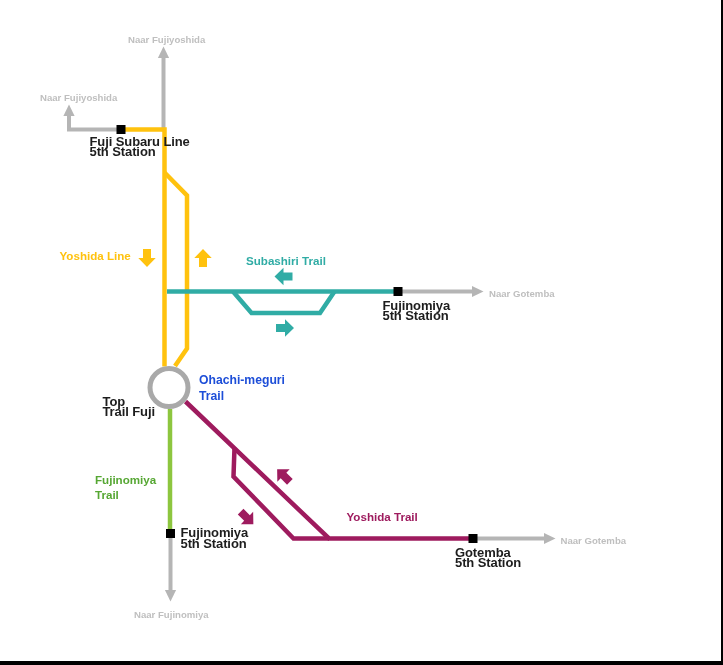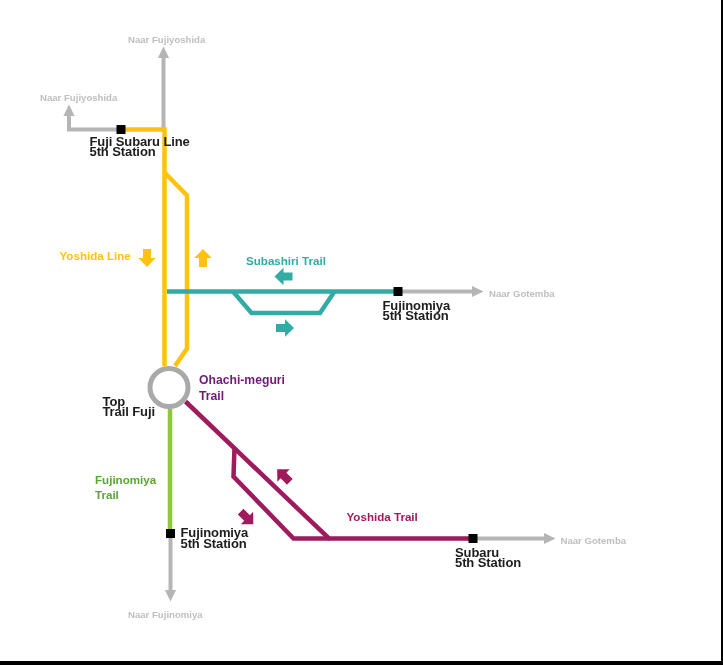--- a/index.html
+++ b/index.html
@@ -71,30 +71,30 @@
       <path d="M -9 -4 L 0 -4 L 0 -8.7 L 9 0 L 0 8.7 L 0 4 L -9 4 Z" transform="translate(285,328)" fill="#30ACA5"></path>
       <path d="M -9 -4 L 0 -4 L 0 -8.7 L 9 0 L 0 8.7 L 0 4 L -9 4 Z" transform="translate(283.5,475.5) rotate(225)" fill="#9E1B5E"></path>
       <path d="M -9 -4 L 0 -4 L 0 -8.7 L 9 0 L 0 8.7 L 0 4 L -9 4 Z" transform="translate(247,518) rotate(45)" fill="#9E1B5E"></path>
     </g>
   </svg>
 
   <div class="lbl dest" style="left: 128px; top: 34px; color: rgb(191, 191, 191);">Naar Fujiyoshida</div>
   <div class="lbl dest" style="left: 40px; top: 92px; color: rgb(191, 191, 191);">Naar Fujiyoshida</div>
   <div class="lbl dest" style="left: 489px; top: 287.8px; color: rgb(191, 191, 191);">Naar Gotemba</div>
   <div class="lbl dest" style="left: 560.5px; top: 534.6px; color: rgb(191, 191, 191);">Naar Gotemba</div>
-  <div class="lbl dest" style="left: 128px; top: 609.3px; color: rgb(191, 191, 191);">Naar Fujinomiya</div>
+  <div class="lbl dest" style="left: 134px; top: 609.3px; color: rgb(191, 191, 191);">Naar Fujinomiya</div>
 
   <div class="lbl trail" style="left: 59.5px; top: 249.1px; color: rgb(255, 194, 14);">Yoshida Line</div>
   <div class="lbl trail" style="left: 246px; top: 254.2px; color: rgb(48, 172, 165); text-align: center;">Subashiri Trail</div>
   <div class="lbl trail trail2" style="left: 95px; top: 471.7px; color: rgb(86, 167, 51);">
     <div>Fujinomiya</div>
     <div>Trail</div>
   </div>
   <div class="lbl trail" style="left: 346.5px; top: 510.2px; color: rgb(158, 27, 94);">Yoshida Trail</div>
-  <div class="lbl ohachi" style="left: 199px; top: 371.8px; color: #701a75;">
+  <div class="lbl ohachi" style="left: 199px; top: 371.8px; color: #1d4ed8;">
     <div>Ohachi-meguri</div>
     <div>Trail</div>
   </div>
 
   <div class="lbl station" style="left: 102.5px; top: 397px; color: rgb(29, 29, 29);">
     <div>Top</div>
     <div>Trail Fuji</div>
   </div>
 
   <div class="lbl station" style="left: 89.5px; top: 137px; color: rgb(29, 29, 29);">
@@ -103,19 +103,19 @@
   </div>
   <div class="lbl station" style="left: 382.5px; top: 300.6px; color: rgb(29, 29, 29);">
     <div>Fujinomiya</div>
     <div>5th Station</div>
   </div>
   <div class="lbl station" style="left: 180.5px; top: 528.4px; color: rgb(29, 29, 29);">
     <div>Fujinomiya</div>
     <div>5th Station</div>
   </div>
   <div class="lbl station" style="left: 455px; top: 547.8px; color: rgb(29, 29, 29);">
-    <div>Subaru</div>
+    <div>Gotemba</div>
     <div>5th Station</div>
   </div>
 
   <div class="edge-bottom" style="background: rgb(0, 0, 0);"></div>
   <div class="edge-right" style="background: rgb(0, 0, 0);"></div>
 </div>
 
 </body></html>

